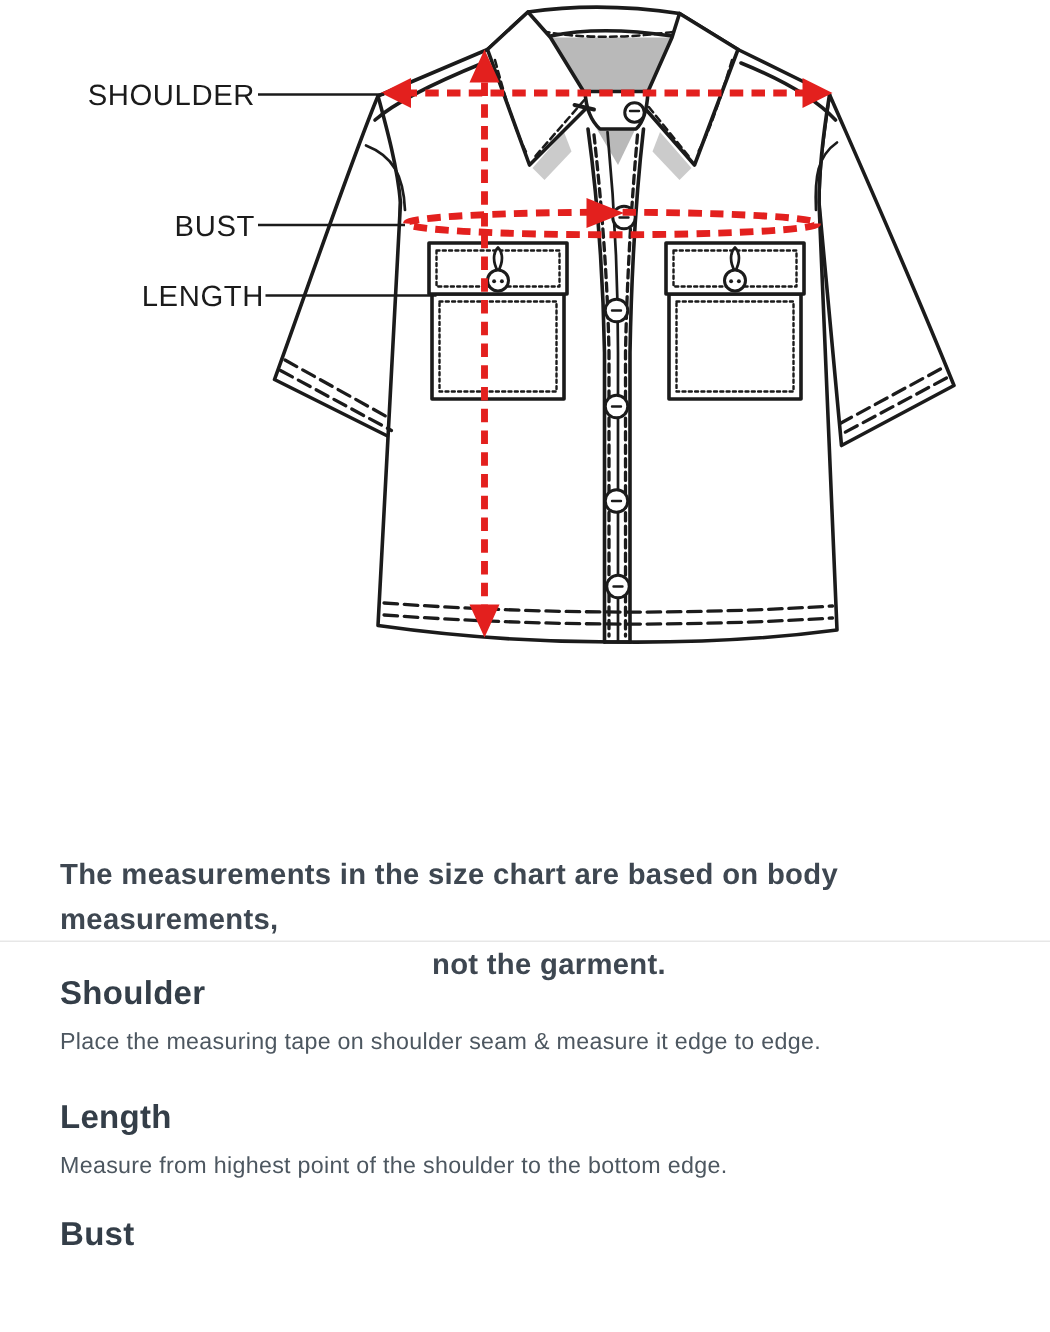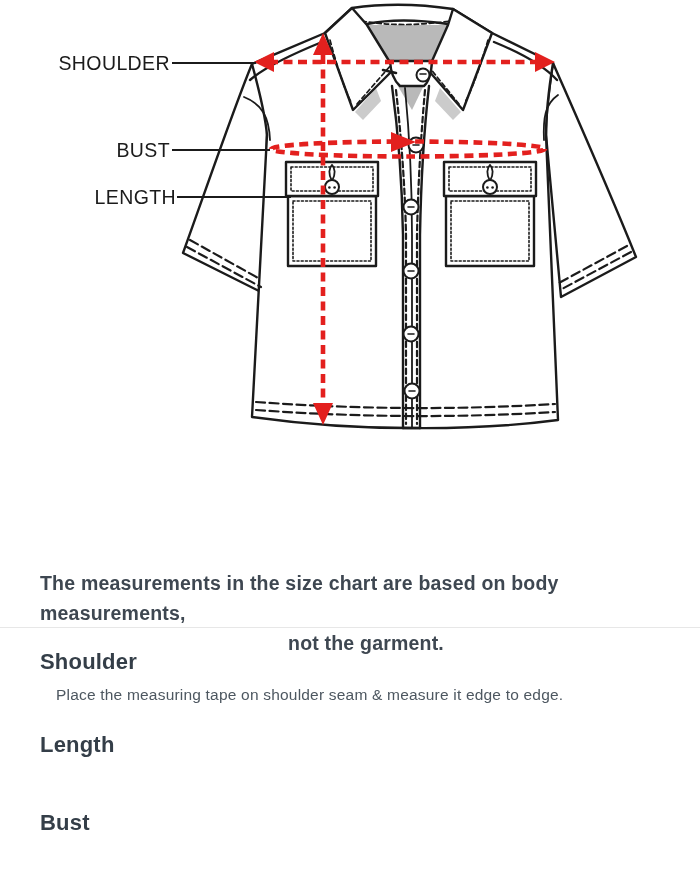--- a/index.html
+++ b/index.html
@@ -26,21 +26,21 @@
     position:absolute;left:40px;top:568px;width:648px;
     font-size:19.5px;line-height:30px;font-weight:600;color:#3e4751;letter-spacing:0.2px;
   }
   .note-line2{padding-left:4px;text-align:center;}
   .divider{position:absolute;left:0;top:627px;width:700px;height:1px;background:#e7e7e7;}
   .measure-section{position:absolute;left:40px;width:620px;margin:0;}
   .measure-section h2{
     margin:0;font-size:22px;font-weight:600;color:#343e48;letter-spacing:0.2px;
   }
   .measure-section p{
-    margin:11px 0 0 16px;font-size:15.5px;font-weight:400;color:#4d5760;letter-spacing:0.2px;
+    margin:11px 0 0 0;font-size:15.5px;font-weight:400;color:#4d5760;letter-spacing:0.2px;
   }
 </style>
 </head>
 <body>
 
 <div class="page">
 
   <svg class="diagram-svg" width="700" height="470" viewBox="0 0 700 470">
 
     <g class="ink" stroke="#1b1b1b">
@@ -147,19 +147,20 @@
 
   <div class="divider"></div>
 
   <section class="measure-section" style="top:649px">
     <h2>Shoulder</h2>
     <p>Place the measuring tape on shoulder seam &amp; measure it edge to edge.</p>
   </section>
 
   <section class="measure-section" style="top:732px">
     <h2>Length</h2>
+    <p>Measure from highest point of the shoulder to the bottom edge.</p>
   </section>
 
   <section class="measure-section" style="top:810px">
     <h2>Bust</h2>
   </section>
 
 </div>
 
 </body></html>

